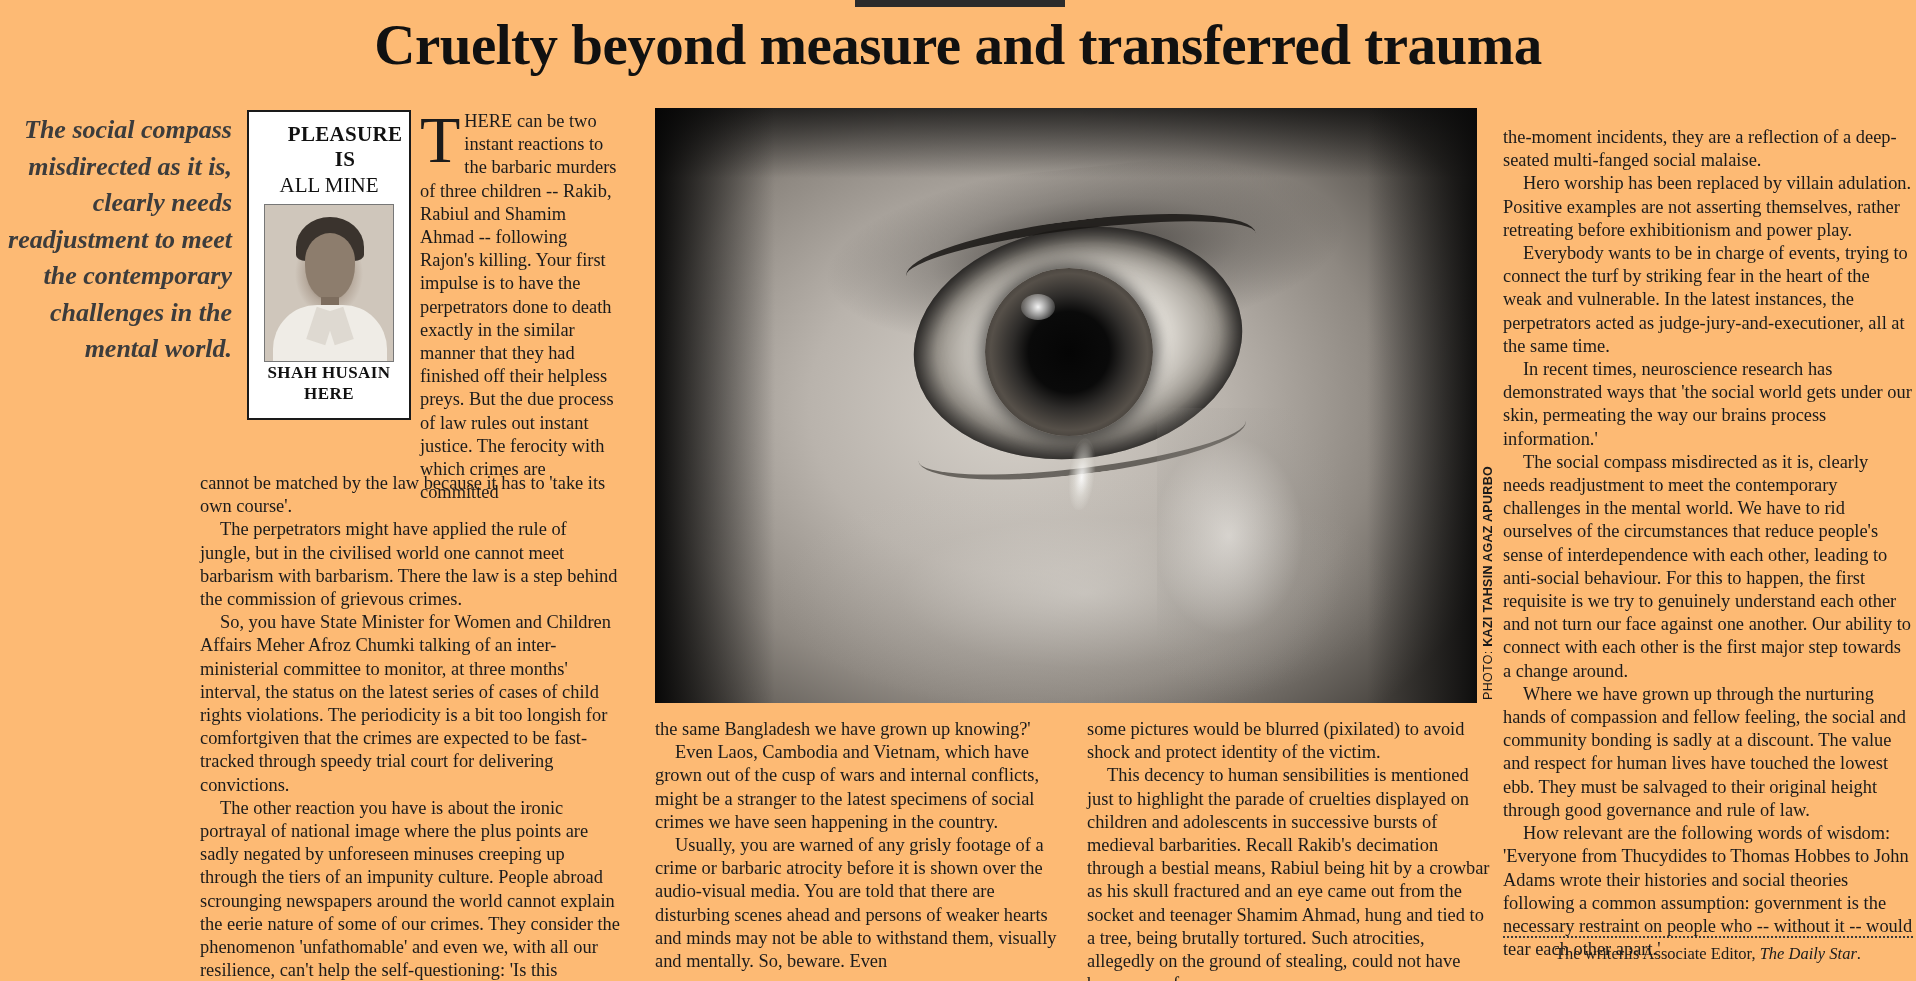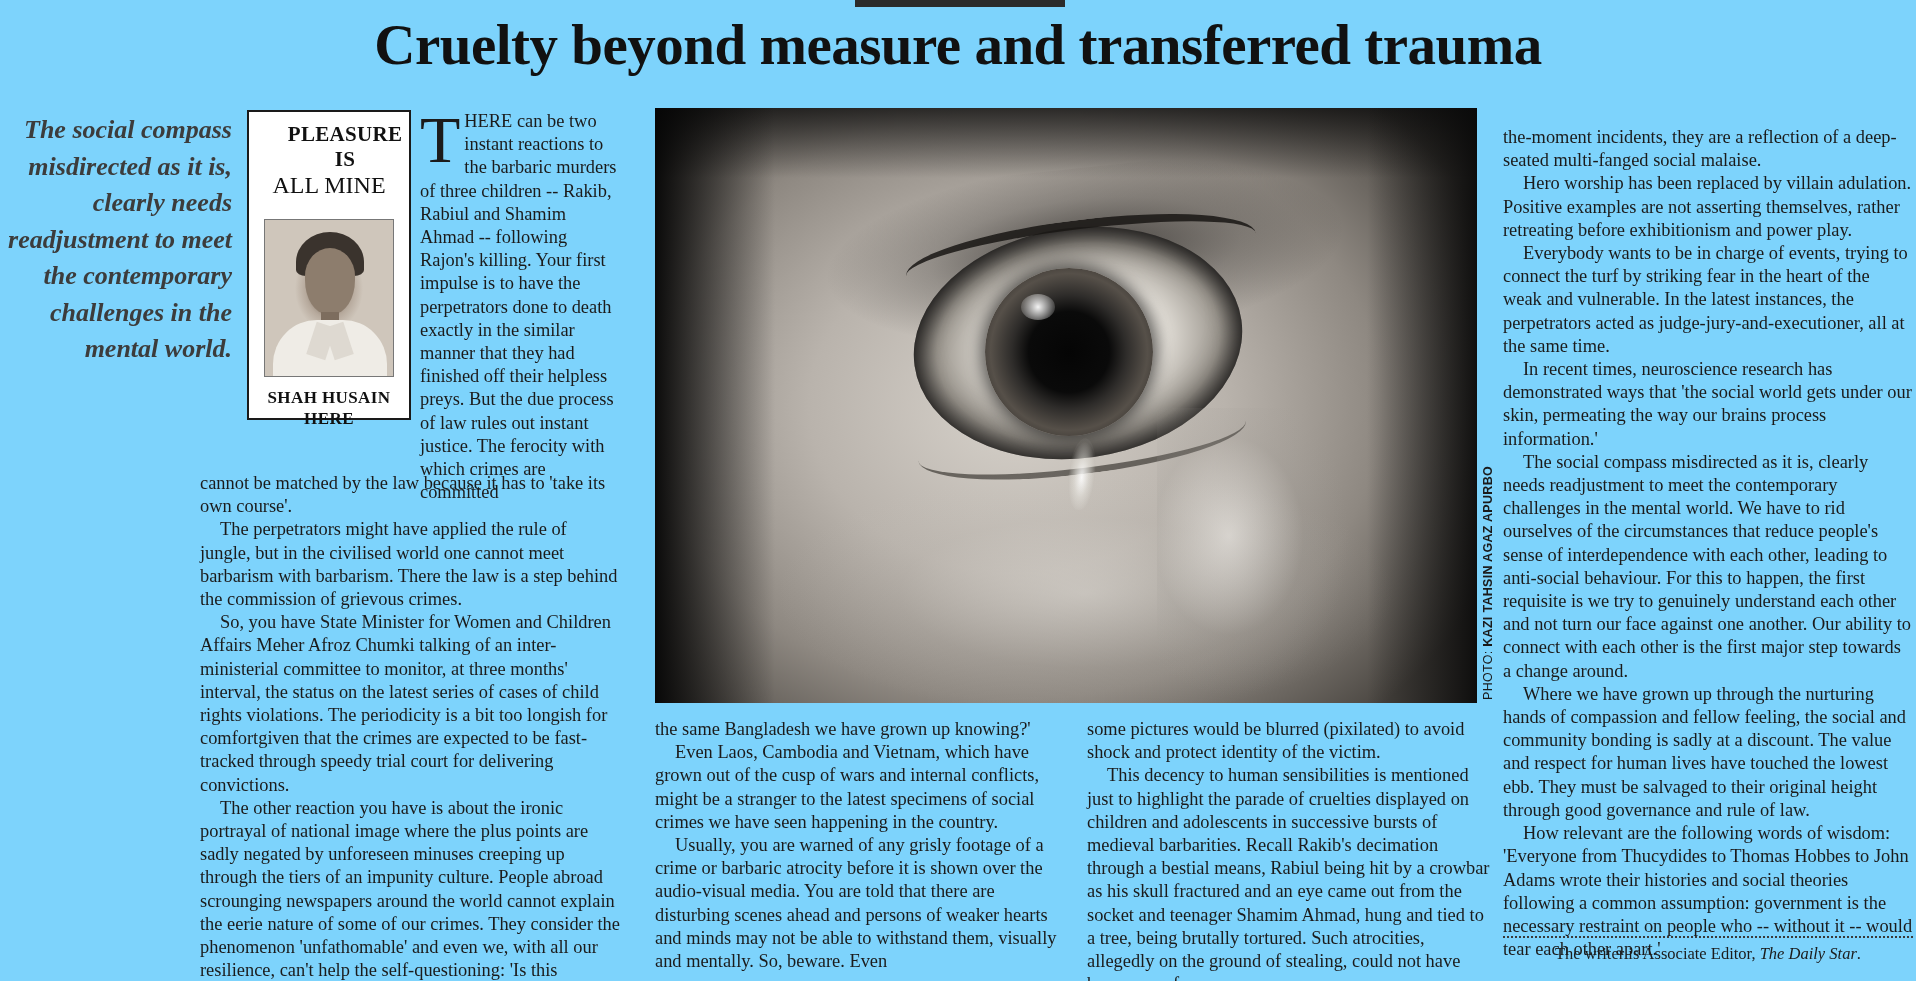--- a/index.html
+++ b/index.html
@@ -11,21 +11,21 @@
     width: 1916px;
     height: 981px;
     font-family: "Liberation Serif", serif;
     color: #1a1a1a;
     overflow: hidden;
   }
   .page {
     position: relative;
     width: 1916px;
     height: 981px;
-    background: #7dd3fc;
+    background: #fdba74;
   }
   .topbar {
     position: absolute;
     top: 0;
     left: 855px;
     width: 210px;
     height: 7px;
     background: #2b2b2b;
   }
   .headline {
@@ -71,24 +71,24 @@
   }
   .byline-box .pleasure {
     font-size: 21px;
     font-weight: bold;
     letter-spacing: 0.3px;
     line-height: 25px;
     color: #111;
     margin-left: 32px;
   }
   .byline-box .allmine {
-    font-size: 24px;
+    font-size: 21px;
     line-height: 26px;
     color: #111;
-    margin-bottom: 21px;
+    margin-bottom: 6px;
   }
   .byline-box .portrait {
     width: 130px;
     height: 158px;
     margin: 0 auto;
     border: 1px solid #777;
     box-sizing: border-box;
     background:
       radial-gradient(ellipse 34px 42px at 50% 44%, #6a5c52 0%, #897a6d 42%, #b7aa9d 70%, #cfc6bb 100%),
       linear-gradient(to bottom, #d8d2c9 0%, #cfc8bf 55%, #f1efe9 56%, #e8e5df 100%);
@@ -134,21 +134,20 @@
     position: absolute;
     bottom: 44px; left: 56px;
     width: 18px; height: 20px;
     background: #7d6d5e;
   }
   .byline-box .name {
     font-size: 17px;
     font-weight: bold;
     letter-spacing: 0.4px;
     line-height: 21px;
-    margin-top: 10px;
     color: #111;
   }
 
   
   .col {
     position: absolute;
     font-family: "Liberation Serif", serif;
     font-size: 18.4px;
     line-height: 23.2px;
     text-align: left;

